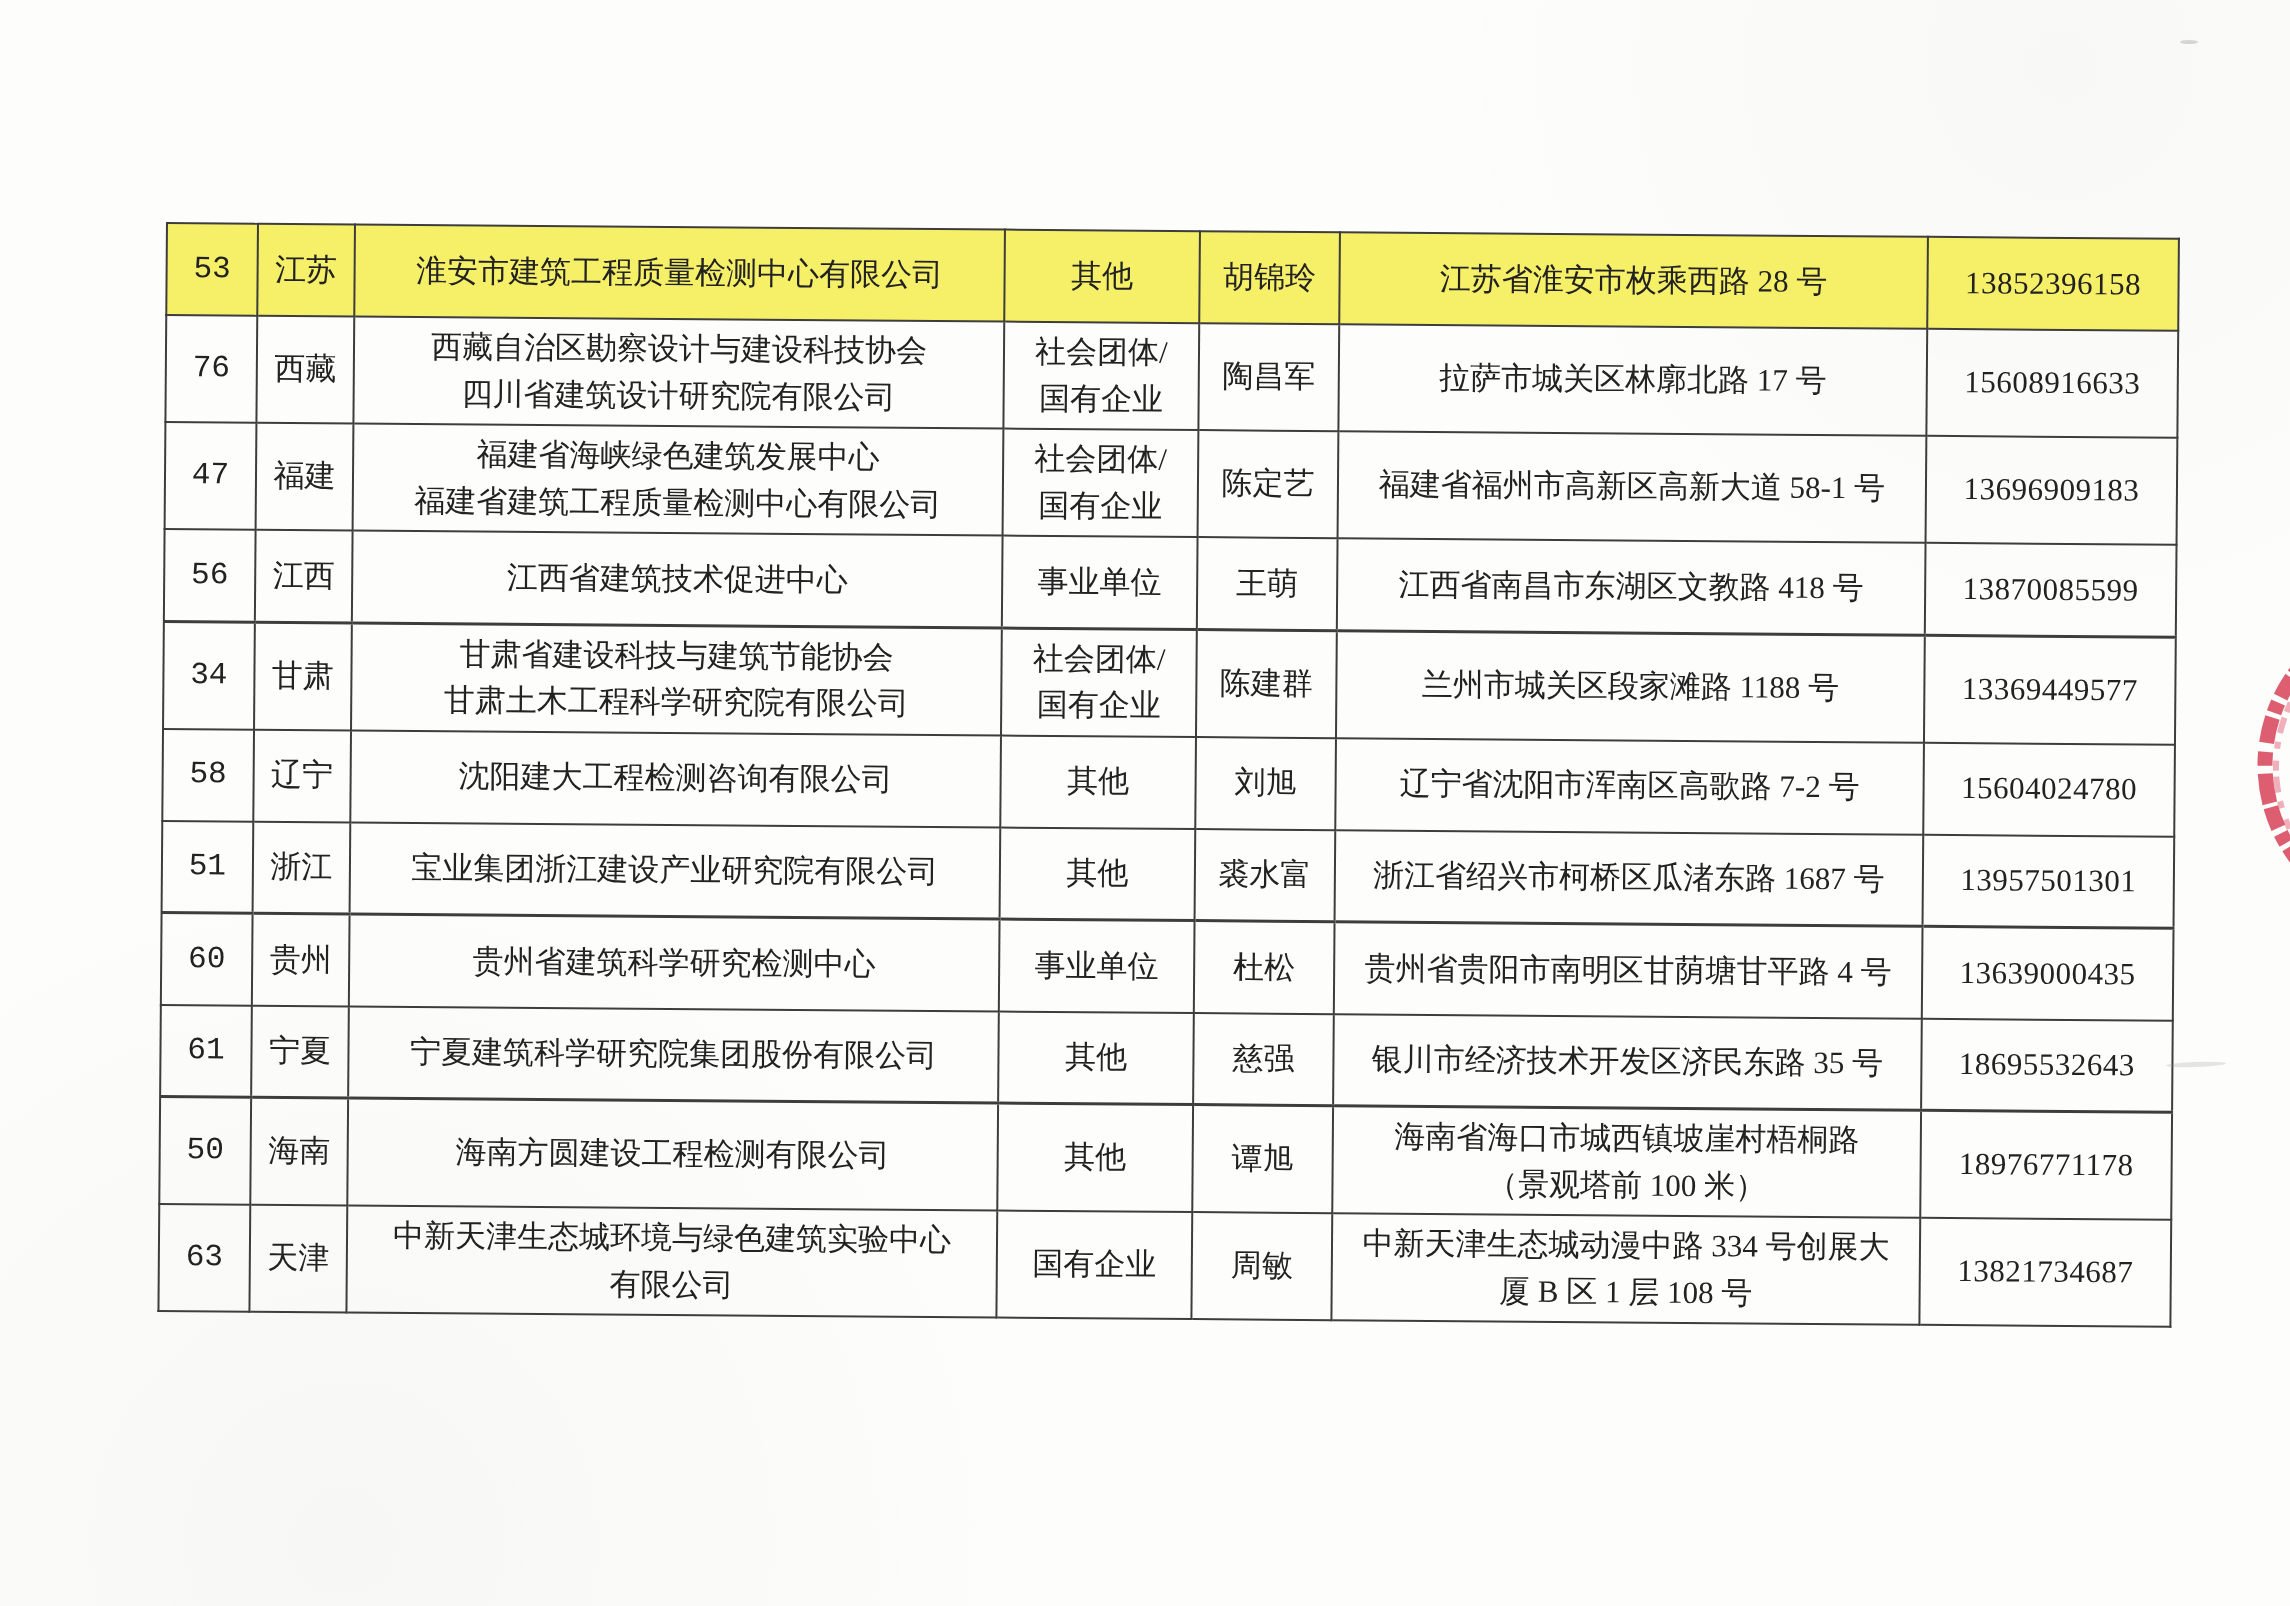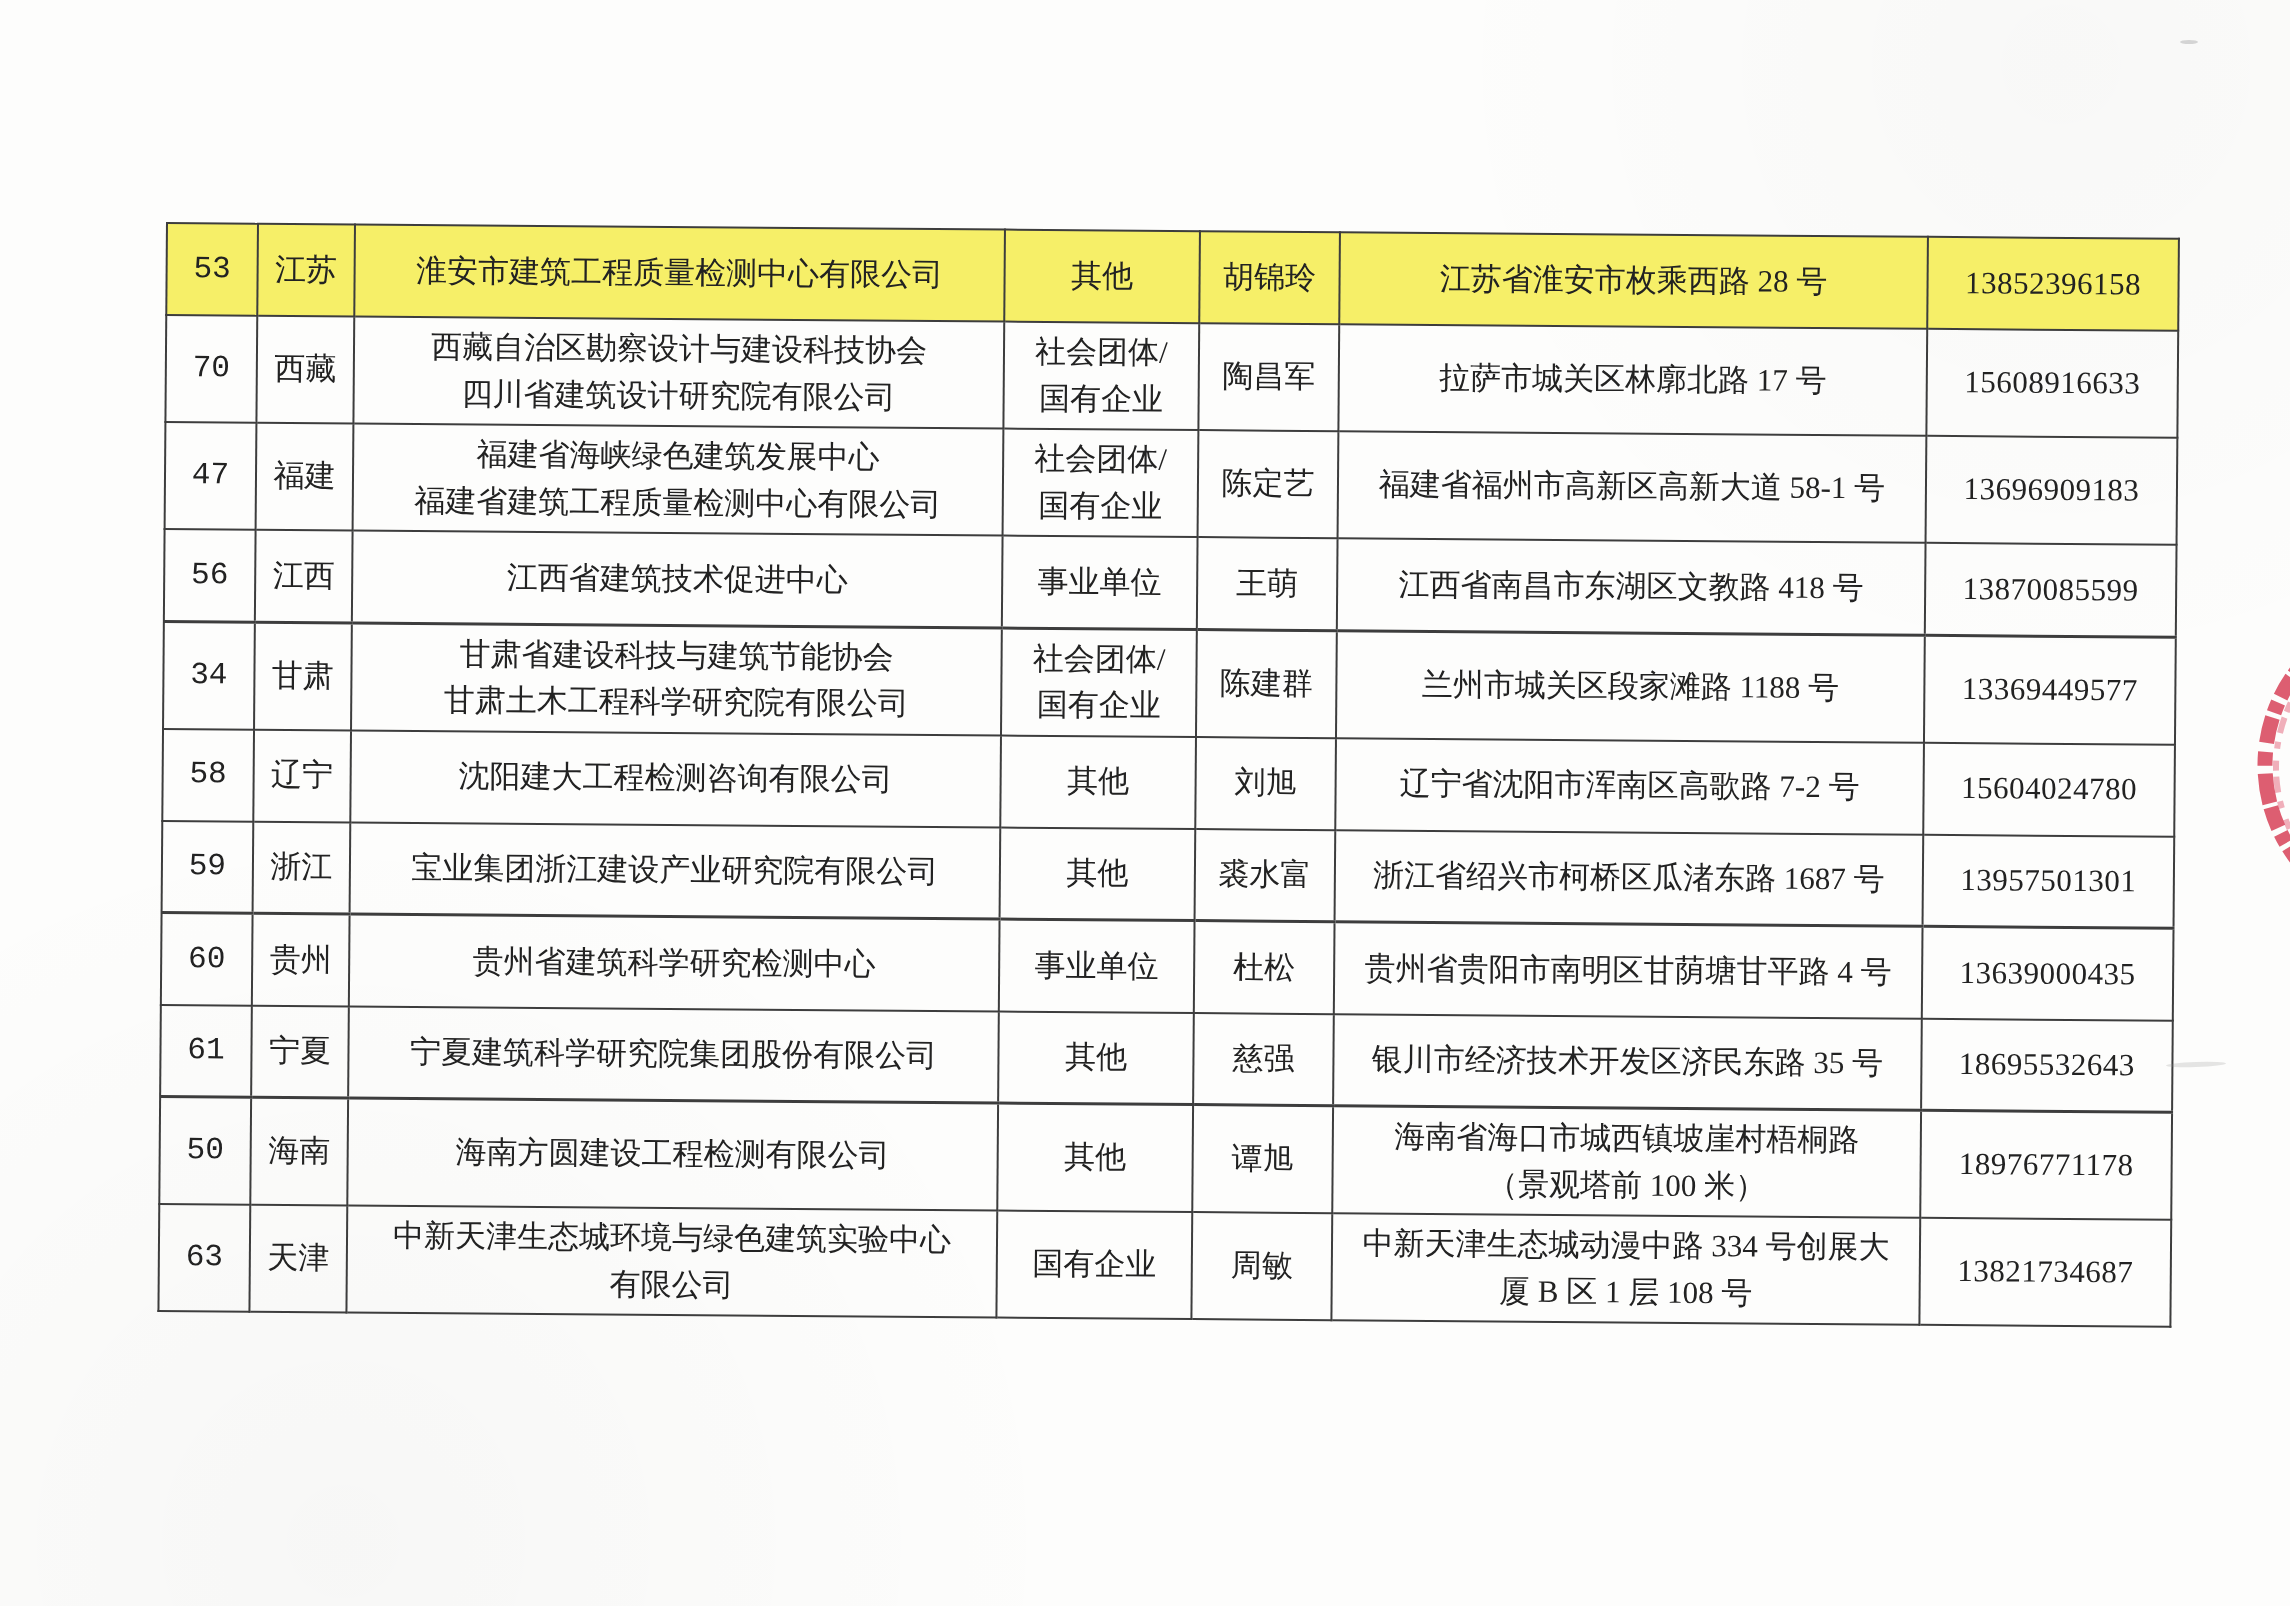--- a/index.html
+++ b/index.html
@@ -97,21 +97,21 @@
         <tr class="hl">
       <td class="cell-num">53</td>
       <td class="cell-province">江苏</td>
       <td class="cell-company">淮安市建筑工程质量检测中心有限公司</td>
       <td class="cell-type">其他</td>
       <td class="cell-contact">胡锦玲</td>
       <td class="cell-address">江苏省淮安市枚乘西路 28 号</td>
       <td class="cell-phone">13852396158</td>
     </tr>
         <tr>
-      <td class="cell-num">70</td>
+      <td class="cell-num">76</td>
       <td class="cell-province">西藏</td>
       <td class="cell-company">西藏自治区勘察设计与建设科技协会
 四川省建筑设计研究院有限公司</td>
       <td class="cell-type">社会团体/
 国有企业</td>
       <td class="cell-contact">陶昌军</td>
       <td class="cell-address">拉萨市城关区林廓北路 17 号</td>
       <td class="cell-phone">15608916633</td>
     </tr>
         <tr>
@@ -148,21 +148,21 @@
         <tr>
       <td class="cell-num">58</td>
       <td class="cell-province">辽宁</td>
       <td class="cell-company">沈阳建大工程检测咨询有限公司</td>
       <td class="cell-type">其他</td>
       <td class="cell-contact">刘旭</td>
       <td class="cell-address">辽宁省沈阳市浑南区高歌路 7-2 号</td>
       <td class="cell-phone">15604024780</td>
     </tr>
         <tr>
-      <td class="cell-num">59</td>
+      <td class="cell-num">51</td>
       <td class="cell-province">浙江</td>
       <td class="cell-company">宝业集团浙江建设产业研究院有限公司</td>
       <td class="cell-type">其他</td>
       <td class="cell-contact">裘水富</td>
       <td class="cell-address">浙江省绍兴市柯桥区瓜渚东路 1687 号</td>
       <td class="cell-phone">13957501301</td>
     </tr>
         <tr>
       <td class="cell-num">60</td>
       <td class="cell-province">贵州</td>

